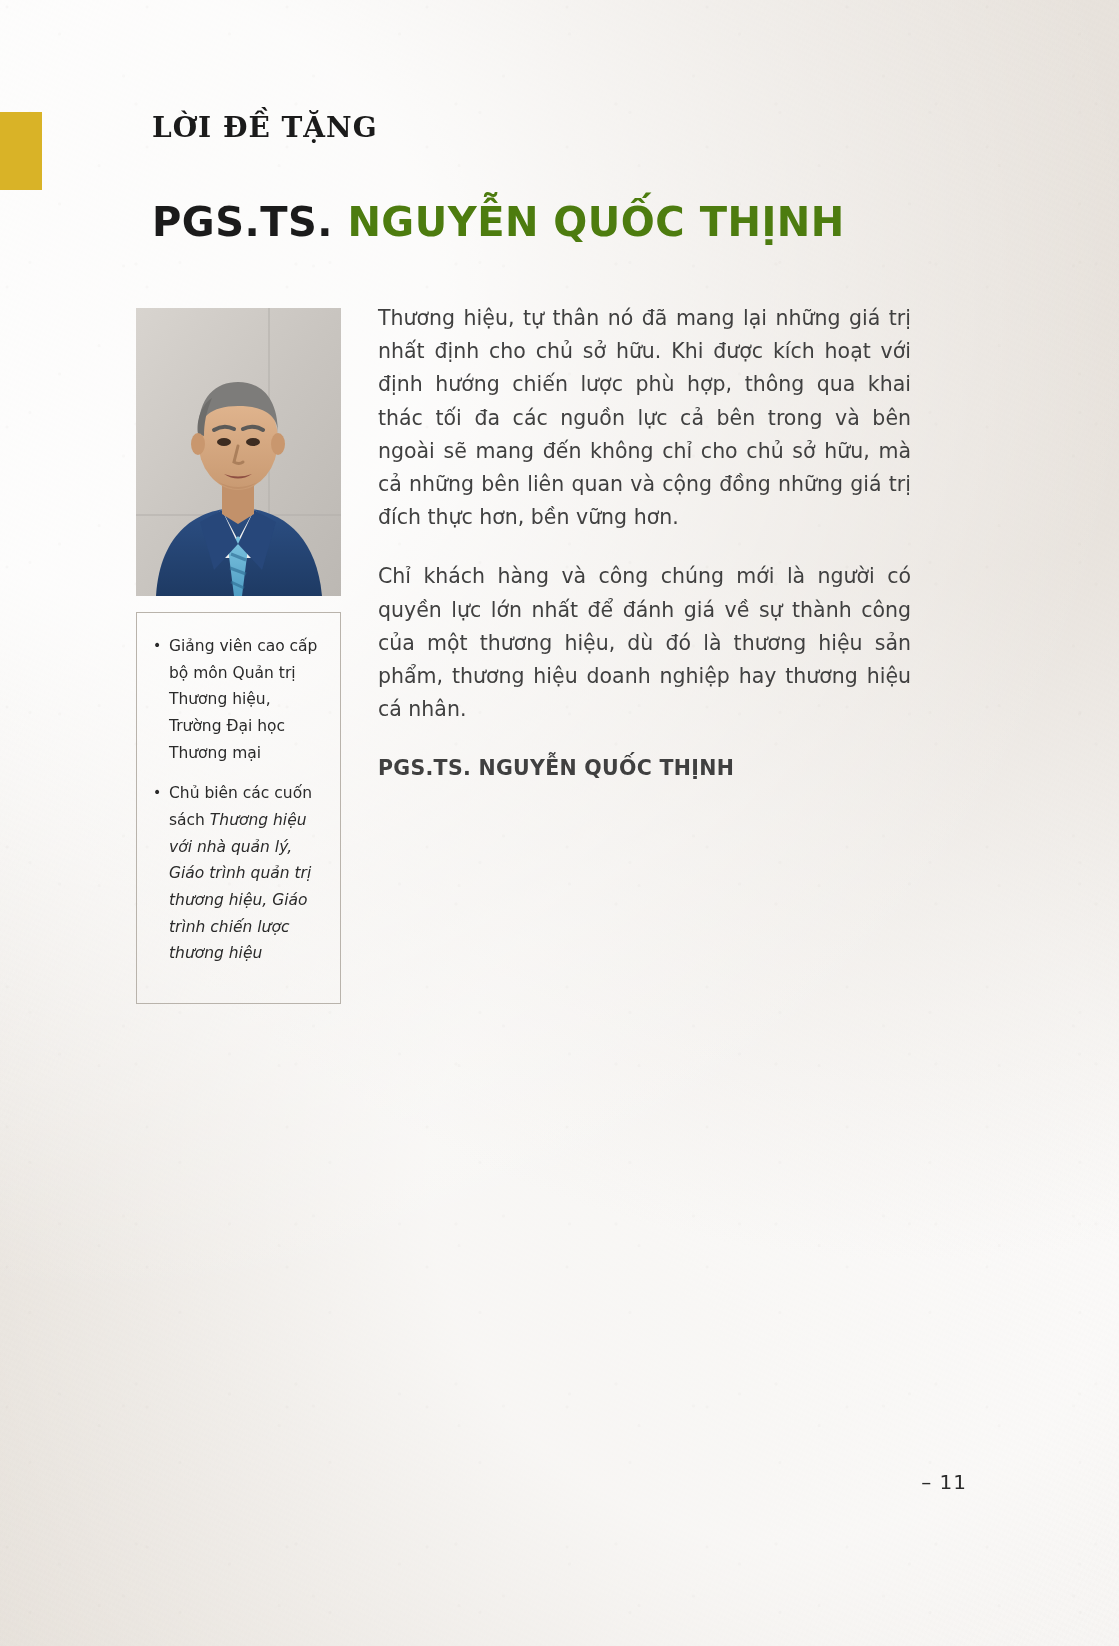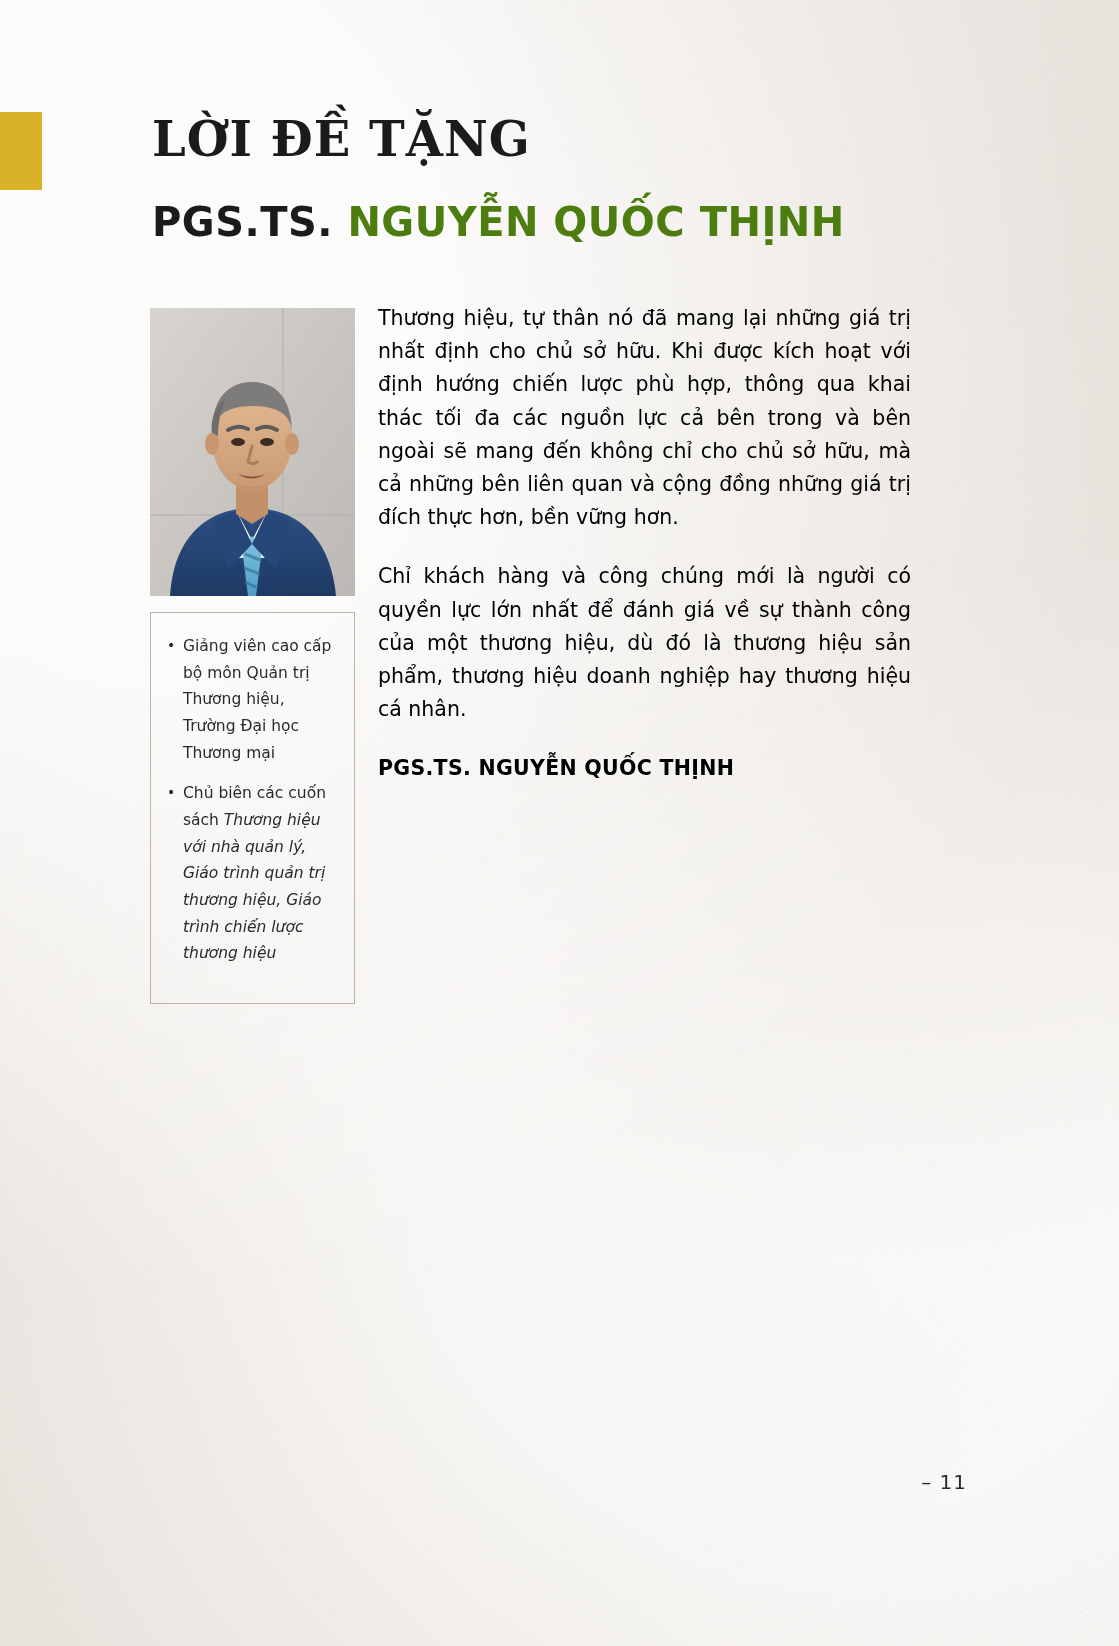--- a/index.html
+++ b/index.html
@@ -55,21 +55,21 @@
     background: #d9b327;
   }
 
   
   .chapter-title {
     position: absolute;
     left: 152px;
     top: 112px;
     font-family: "DejaVu Serif", serif;
     font-weight: 700;
-    font-size: 48px;
+    font-size: 28px;
     letter-spacing: 1px;
     color: #1b1b1b;
     line-height: 1.15;
   }
   .person-title {
     position: absolute;
     left: 152px;
     top: 198px;
     font-family: "DejaVu Sans", sans-serif;
     font-weight: 700;
@@ -79,21 +79,21 @@
     color: #1b1b1b;
     white-space: nowrap;
   }
   .person-title .accent {
     color: #4d7c0f;
   }
 
   
   .left-col {
     position: absolute;
-    left: 150px;
+    left: 136px;
     top: 308px;
     width: 205px;
   }
   .portrait {
     width: 205px;
     height: 288px;
     overflow: hidden;
     position: relative;
     background: #cfcac4;
   }
@@ -134,21 +134,21 @@
   .body-col {
     position: absolute;
     left: 378px;
     top: 302px;
     width: 533px;
   }
   .body-col p {
     margin: 0 0 26px 0;
     font-size: 20.5px;
     line-height: 1.62;
-    color: #000000;
+    color: #404040;
     text-align: justify;
     text-justify: inter-word;
   }
   .signature {
     margin: 8px 0 0 0;
     text-align: right;
     font-weight: 700;
     font-size: 20px;
     letter-spacing: 0.3px;
     color: #1b1b1b;

